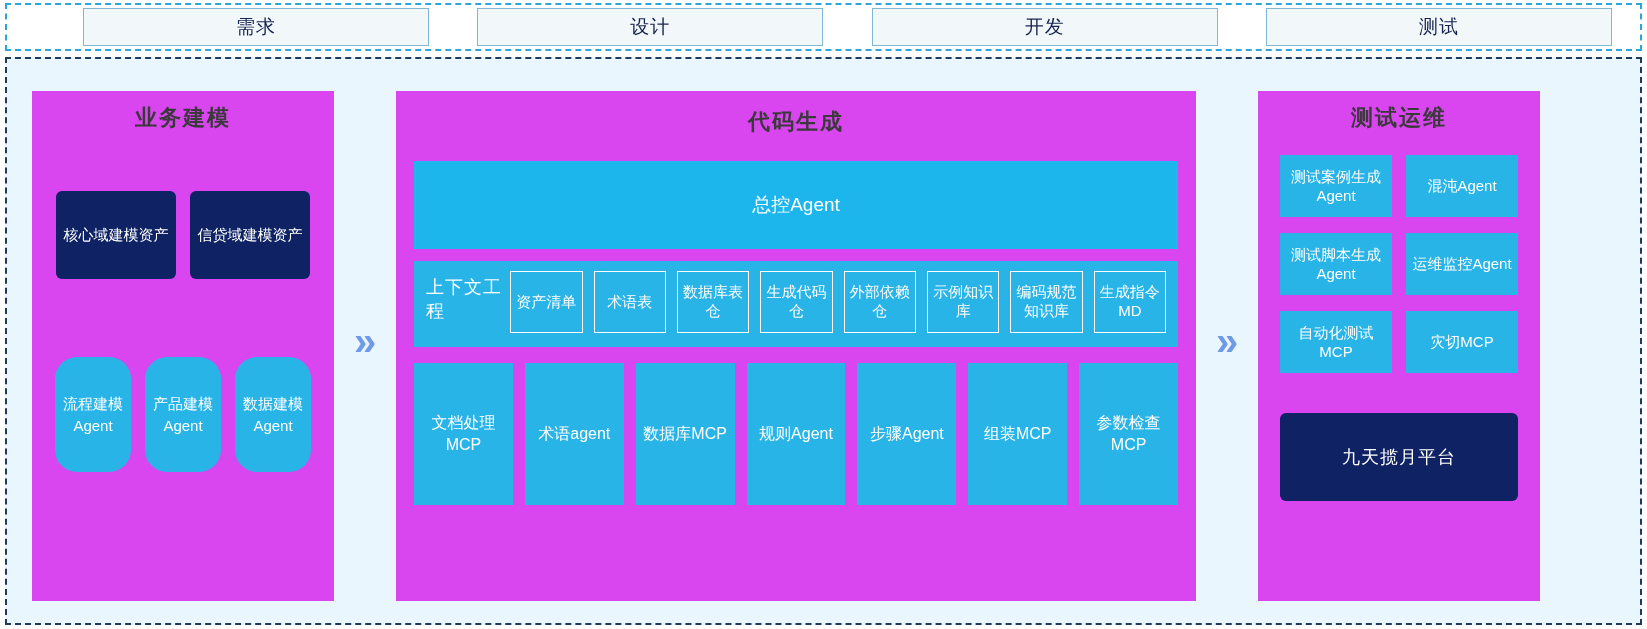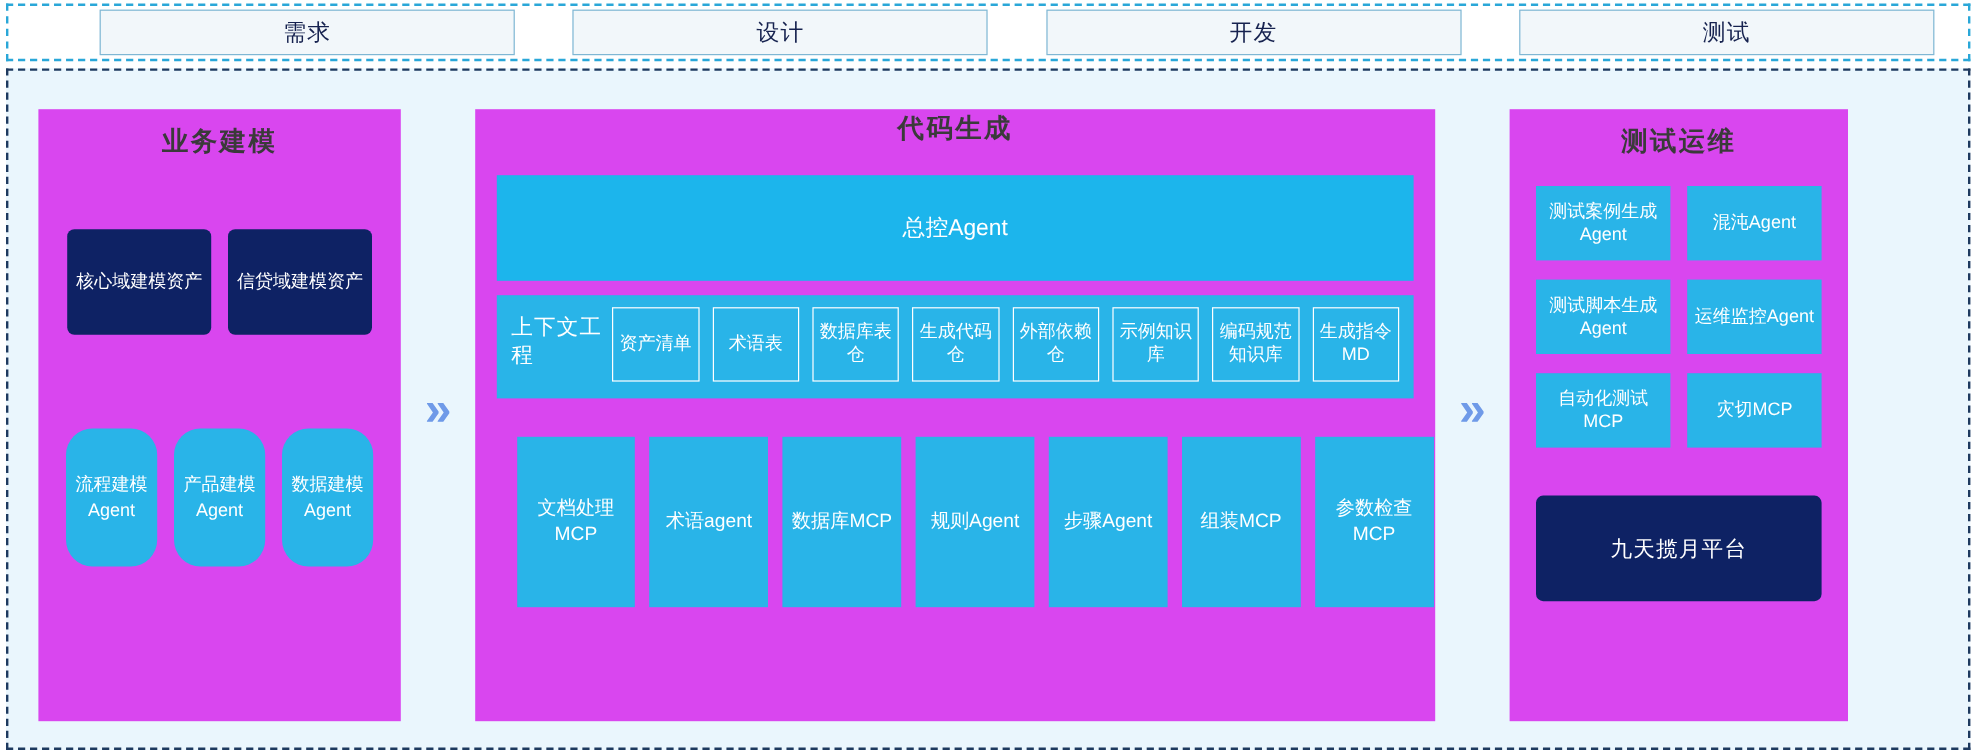--- a/index.html
+++ b/index.html
@@ -141,21 +141,21 @@
     font-weight: bold;
     line-height: 1;
     user-select: none;
   }
 
   
   #panel-codegen {
     width: 800px;
     margin: 32px 0 22px 0;
   }
-  #panel-codegen .panel-title { margin-top: 1px; }
+  #panel-codegen .panel-title { margin-top: 16px; }
 
   #supervisor-bar {
     width: 764px;
     height: 88px;
     background: #1cb5ec;
     color: #ffffff;
     font-size: 19px;
     display: flex;
     align-items: center;
     justify-content: center;
@@ -196,22 +196,21 @@
     justify-content: center;
     text-align: center;
     box-sizing: border-box;
     padding: 0 4px;
   }
 
   #tool-row {
     width: 764px;
     display: flex;
     gap: 12px;
-    margin-top: 32px;
-    padding-left: 33px;
+    margin-top: 16px;
   }
   .tool-card {
     flex: 1 1 0;
     min-width: 0;
     height: 142px;
     background: #29b4e8;
     color: #ffffff;
     font-size: 16px;
     line-height: 1.35;
     display: flex;

